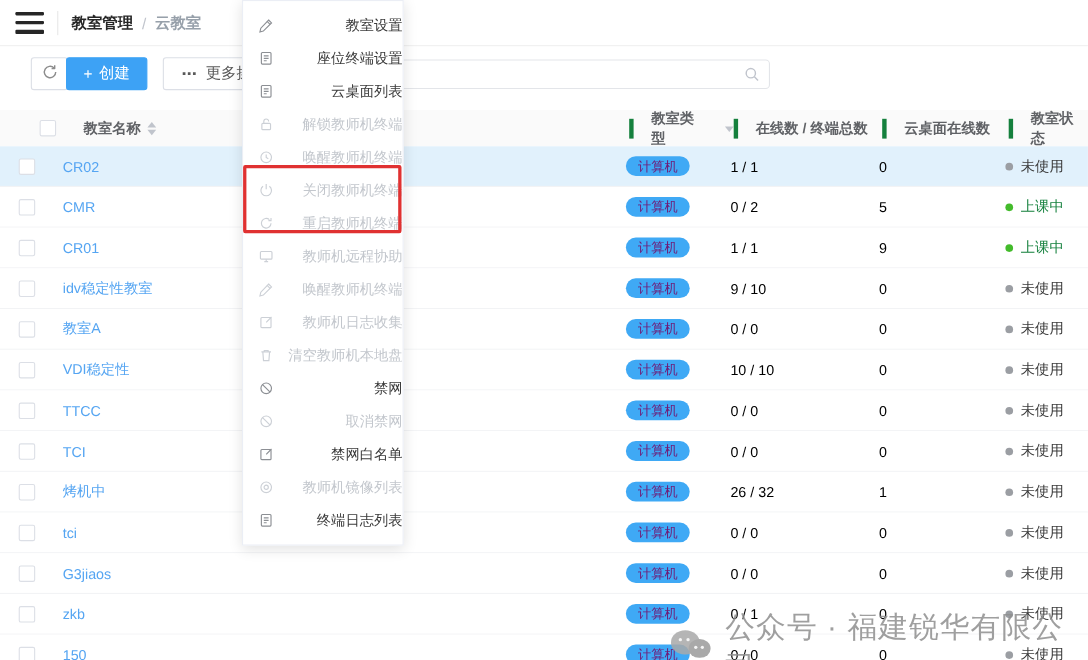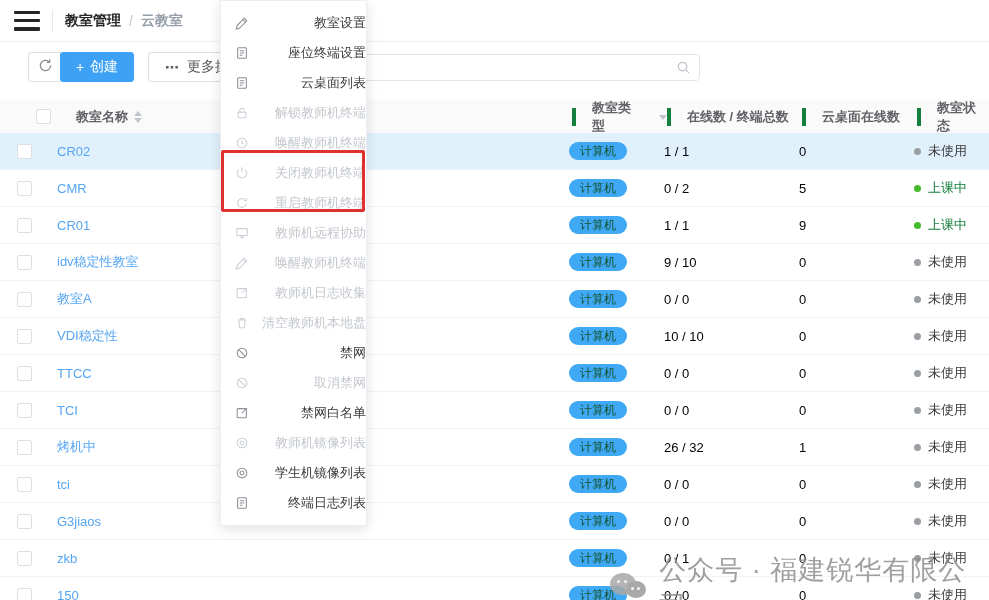--- a/index.html
+++ b/index.html
@@ -53,21 +53,21 @@
   .filter-chevron { width:0; height:0; border-left:4px solid transparent; border-right:4px solid transparent;
     border-top:5px solid #c0c4cc; margin-top:2px; cursor:pointer; }
 
   .tbody { position:absolute; left:0; top:133px; width:989px; }
   .trow { height:37px; align-items:center; border-bottom:1px solid #f2f3f5; font-size:13px; background:#fff; }
   .trow.selected { background:#e1f1fc; }
   .cell { padding-left:16px; display:flex; align-items:center; }
   .cell.ccheck { justify-content:center; padding-left:0; }
   .cell.cname { padding-left:9px; }
   .room-link { color:#55a5f2; cursor:pointer; }
-  .type-badge { background:#3fa9f5; color:#14532d; font-size:12px; padding:3px 11px;
+  .type-badge { background:#3fa9f5; color:#701a75; font-size:12px; padding:3px 11px;
     border-radius:12px; line-height:1; }
   .status { display:flex; align-items:center; gap:7px; }
   .status .dot { width:7px; height:7px; border-radius:50%; flex:none; }
   .status.gray .dot { background:#9b9ea3; }
   .status.gray .st-text { color:#3a3a3a; }
   .status.green .dot { background:#43bb2b; }
   .status.green .st-text { color:#15803d; }
 
   
   .menu { position:absolute; left:220px; top:0; width:147px; background:#fff;
@@ -544,29 +544,20 @@
           <svg viewBox="0 0 16 16" fill="none" stroke="currentColor" stroke-width="1.2">
             <circle cx="8" cy="8" r="5.5"></circle>
             <circle cx="8" cy="8" r="2.2"></circle>
           </svg>
         </span>
         <span>教师机镜像列表</span>
       </div>
       <div class="menu-item">
         <span class="mi-icon">
           <svg viewBox="0 0 16 16" fill="none" stroke="currentColor" stroke-width="1.2">
-            <circle cx="8" cy="8" r="5.5"></circle>
-            <circle cx="8" cy="8" r="2.2"></circle>
-          </svg>
-        </span>
-        <span>学生机镜像列表</span>
-      </div>
-      <div class="menu-item">
-        <span class="mi-icon">
-          <svg viewBox="0 0 16 16" fill="none" stroke="currentColor" stroke-width="1.2">
             <rect x="3" y="2" width="10" height="12" rx="1"></rect>
             <path d="M5.5 5.5h5M5.5 8h5M5.5 10.5h3"></path>
           </svg>
         </span>
         <span>终端日志列表</span>
       </div>
     </div>
 
   <div class="red-box"></div>
 

